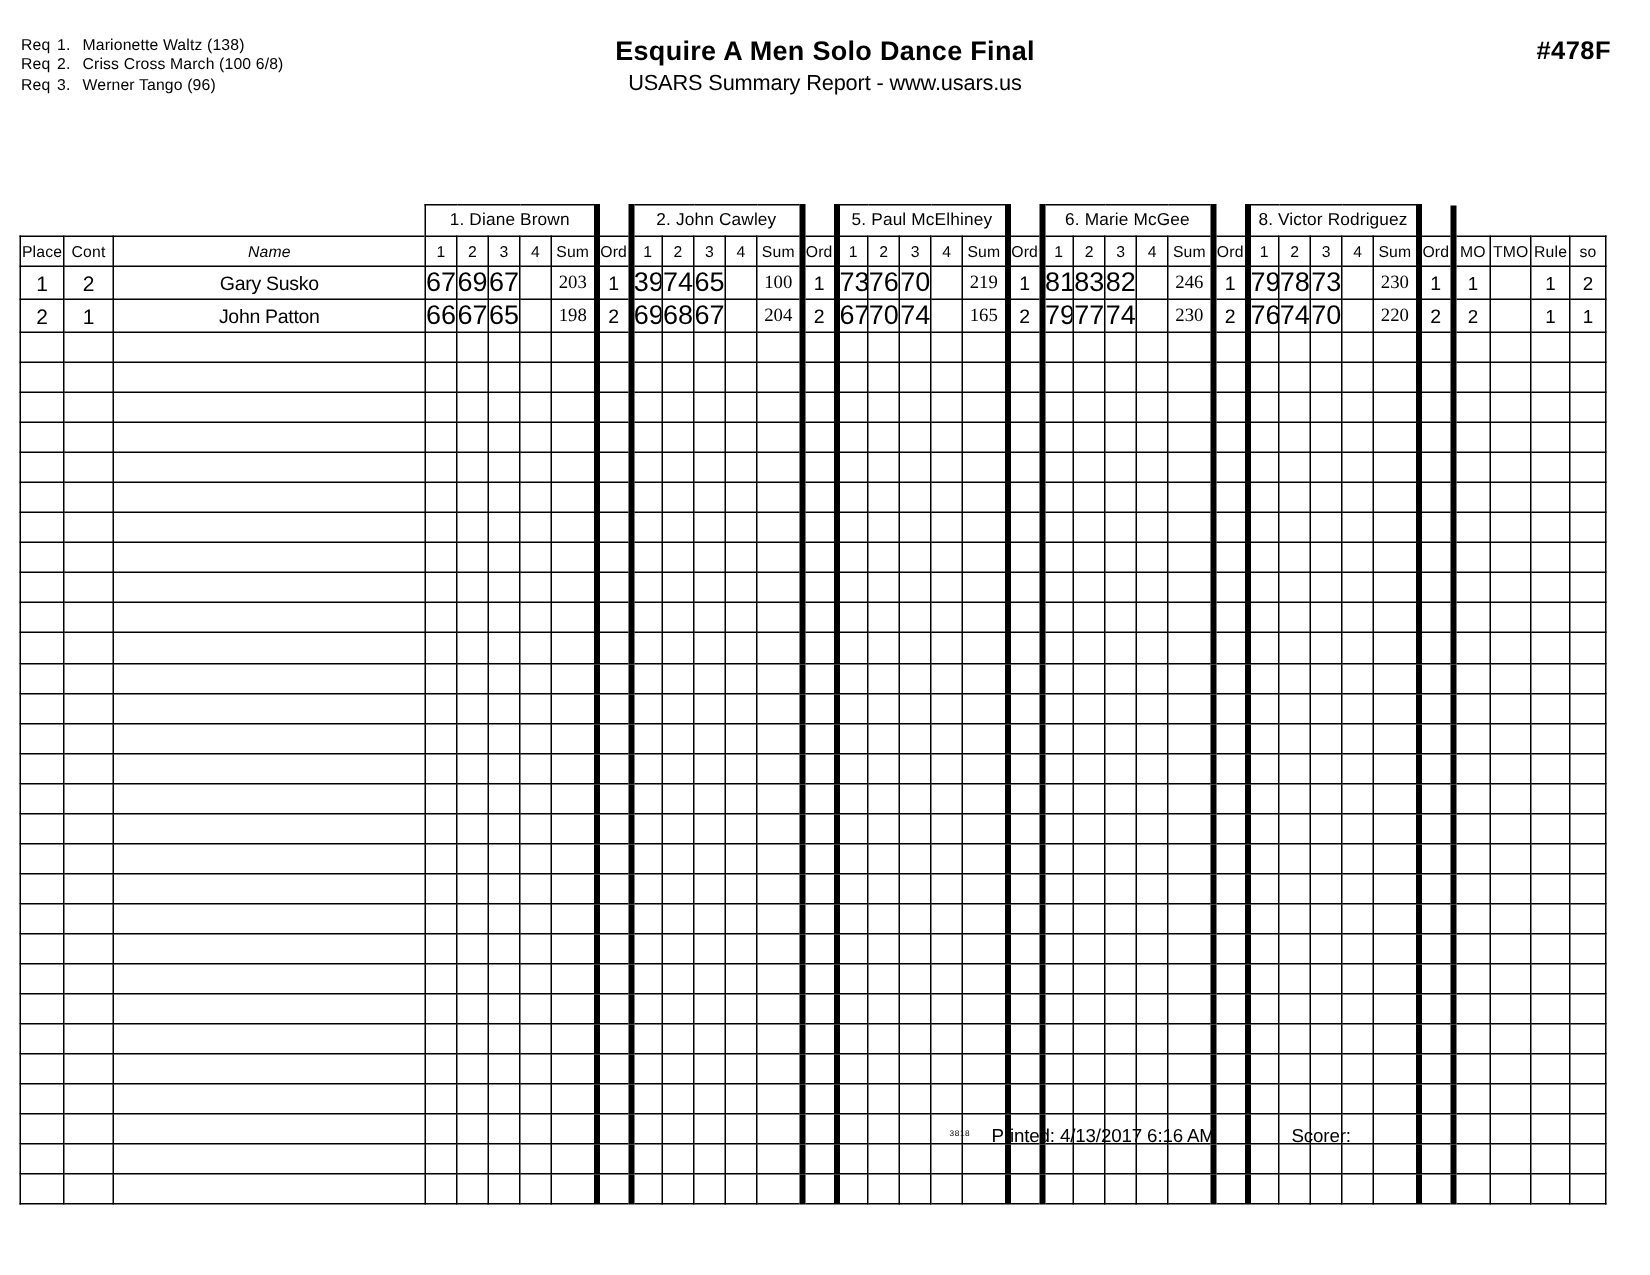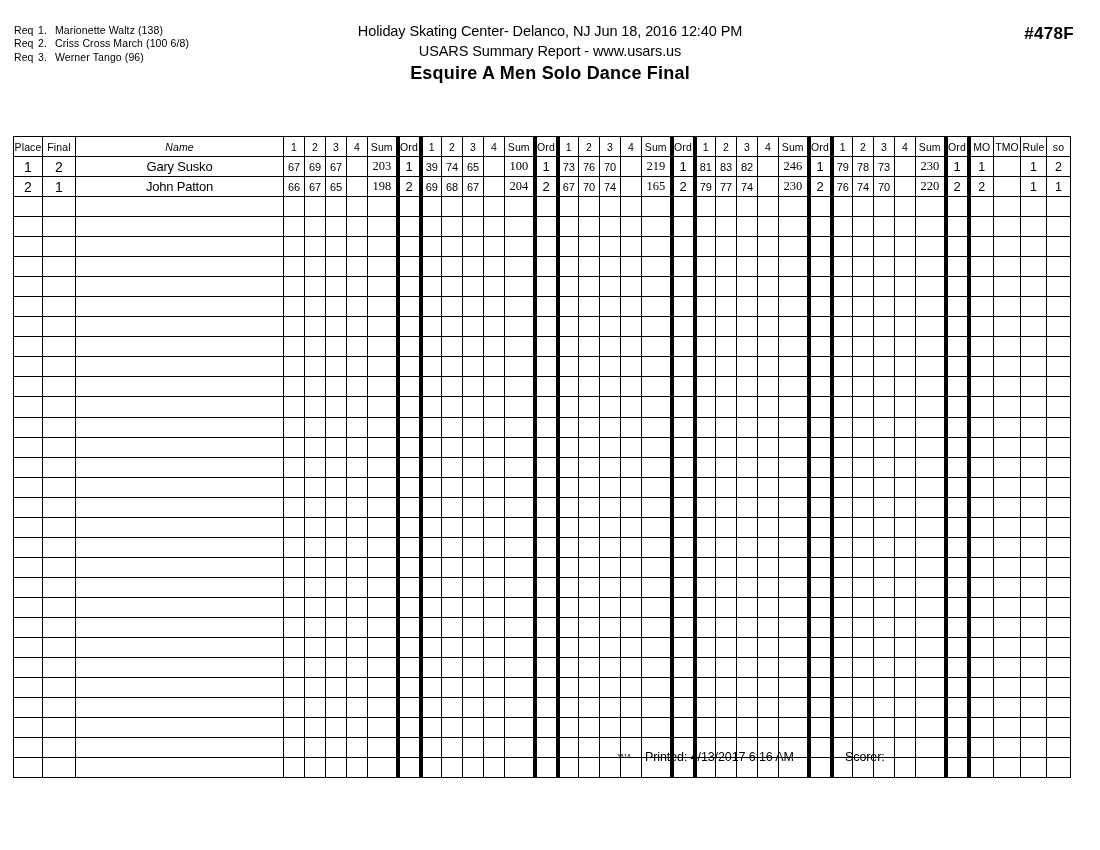--- a/index.html
+++ b/index.html
@@ -127,40 +127,40 @@
     font-weight: bold;
     font-size: 14px;
   }
   td.name {
     text-align: left;
     padding-left: 8px;
     font-weight: bold;
     font-size: 13px;
     letter-spacing: -0.2px;
   }
-  td.score { font-size: 11px; text-align: right; padding-right: 4px; }
+  td.score { font-size: 18px; text-align: right; padding-right: 4px; }
   td.sum   { font-size: 12.5px; text-align: right; padding-right: 4px; font-family: Liberation Serif, serif; }
   td.ord   { font-size: 13px; font-weight: bold; }
   td.tail  { font-size: 12.5px; }
 
   
   td.ord, td.h-ord {
     border-left: 4px solid #000 !important;
     border-right: 4px solid #000 !important;
   }
   tr.judge-band td.band-ord {
     border: none !important;
     border-left: 4px solid #000 !important;
     border-right: 4px solid #000 !important;
   }
 
   
   #footer {
     position: absolute;
-    left: 0;
+    left: 16px;
     top: 750px;
     width: 874px;
     height: 20px;
     font-size: 12.5px;
   }
   #print-code {
     position: absolute;
     left: 617px;
     top: 3px;
     font-size: 5.5px;
@@ -182,23 +182,22 @@
 </head>
 <body>
 
 <div id="req-block">
     <div class="req-line"><span class="req-tag">Req</span><span class="req-num">1.</span><span>Marionette Waltz (138)</span></div>
     <div class="req-line"><span class="req-tag">Req</span><span class="req-num">2.</span><span>Criss Cross March (100 6/8)</span></div>
     <div class="req-line"><span class="req-tag">Req</span><span class="req-num">3.</span><span>Werner Tango (96)</span></div>
   </div>
 
 <div id="title-block">
-  <div id="venue-line">Holiday Skating Center- Delanco, NJ  Jun 18, 2016  12:40 PM</div>
+  <div id="division-title">Esquire A Men Solo Dance Final</div>
   <div id="report-line">USARS Summary Report - www.usars.us</div>
-  <div id="division-title">Esquire A Men Solo Dance Final</div>
 </div>
 
 <div id="event-number">#478F</div>
 
 <div id="sheet">
   <table class="grid">
     <colgroup id="cols">
         <col style="width: 29px;">
         <col style="width: 33px;">
         <col style="width: 208px;">
@@ -231,23 +230,37 @@
         <col style="width: 21px;">
         <col style="width: 21px;">
         <col style="width: 30px;">
         <col style="width: 23px;">
         <col style="width: 25px;">
         <col style="width: 27px;">
         <col style="width: 26px;">
         <col style="width: 24px;">
       </colgroup>
     <tbody id="grid-body">
+        <tr class="judge-band">
+          <td class="band-gap" colspan="3"></td>
+          <td class="judge-name" colspan="5">1.  Diane Brown</td>
+          <td class="band-ord"></td>
+          <td class="judge-name" colspan="5">2.  John Cawley</td>
+          <td class="band-ord"></td>
+          <td class="judge-name" colspan="5">5.  Paul McElhiney</td>
+          <td class="band-ord"></td>
+          <td class="judge-name" colspan="5">6.  Marie McGee</td>
+          <td class="band-ord"></td>
+          <td class="judge-name" colspan="5">8.  Victor Rodriguez</td>
+          <td class="band-ord"></td>
+          <td class="band-gap" colspan="4"></td>
+        </tr>
         <tr class="head">
           <td>Place</td>
-          <td>Final</td>
+          <td>Cont</td>
           <td class="h-name">Name</td>
           <td>1</td>
           <td>2</td>
           <td>3</td>
           <td>4</td>
           <td>Sum</td>
           <td class="h-ord">Ord</td>
           <td>1</td>
           <td>2</td>
           <td>3</td>

